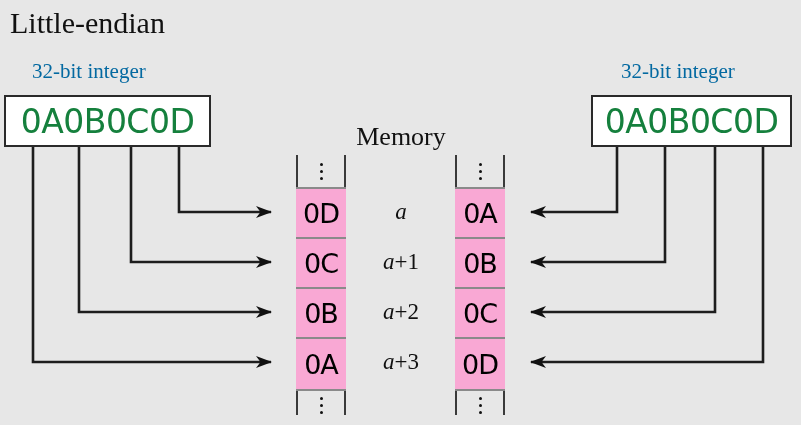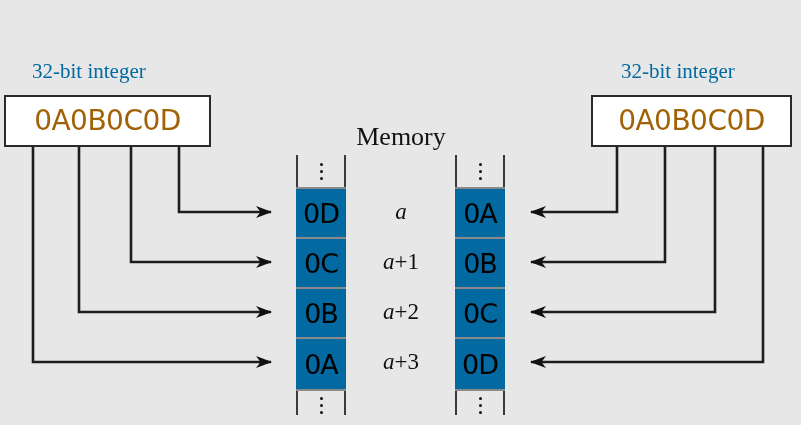--- a/index.html
+++ b/index.html
@@ -56,24 +56,24 @@
     position: absolute;
     background: #ffffff;
     border: 2px solid #2a2a2a;
     box-sizing: border-box;
     display: flex;
     align-items: center;
     justify-content: center;
   }
   .int-box .int-text {
     font-family: "DejaVu Sans", "Liberation Sans", sans-serif;
-    font-size: 28px;
+    font-size: 33px;
     line-height: 1;
     letter-spacing: -0.5px;
-    color: #a16207;
+    color: #15803d;
     white-space: nowrap;
   }
 
   
   .mem-col {
     position: absolute;
     width: 50px;
     box-sizing: border-box;
   }
   .mem-rail {
@@ -109,21 +109,21 @@
     position: absolute;
     left: 0;
     width: 50px;
     box-sizing: border-box;
     border-top: 2px solid #8a8a8a;
     border-bottom: 2px solid #8a8a8a;
   }
   .mem-cell {
     height: 50px;
     box-sizing: border-box;
-    background: #0369a1;
+    background: #f9a8d4;
     border-bottom: 2px solid #8a8a8a;
     display: flex;
     align-items: center;
     justify-content: center;
   }
   .mem-cell:last-child { border-bottom: none; }
   .mem-cell span {
     font-family: "DejaVu Sans", "Liberation Sans", sans-serif;
     font-size: 27px;
     line-height: 1;
@@ -172,20 +172,21 @@
       <path d="M79,147  L79,312  L271,312" marker-end="url(#arrowR)"></path>
       <path d="M33,147  L33,362  L271,362" marker-end="url(#arrowR)"></path>
 
       <path d="M617,147 L617,212 L531,212" marker-end="url(#arrowL)"></path>
       <path d="M665,147 L665,262 L531,262" marker-end="url(#arrowL)"></path>
       <path d="M715,147 L715,312 L531,312" marker-end="url(#arrowL)"></path>
       <path d="M763,147 L763,362 L531,362" marker-end="url(#arrowL)"></path>
     </g>
   </svg>
 
+  <div class="endian-title" style="left:10px; top:8px;">Little-endian</div>
   <div class="sub-title" style="left:32px; top:61px;">32-bit integer</div>
 
   <div class="sub-title" style="left:621px; top:61px;">32-bit integer</div>
 
   <div class="memory-title" style="left:350px; top:124px; width:102px;">Memory</div>
 
   <div class="int-box" style="left:4px; top:95px; width:207px; height:52px;">
     <span class="int-text">0A0B0C0D</span>
   </div>
 

